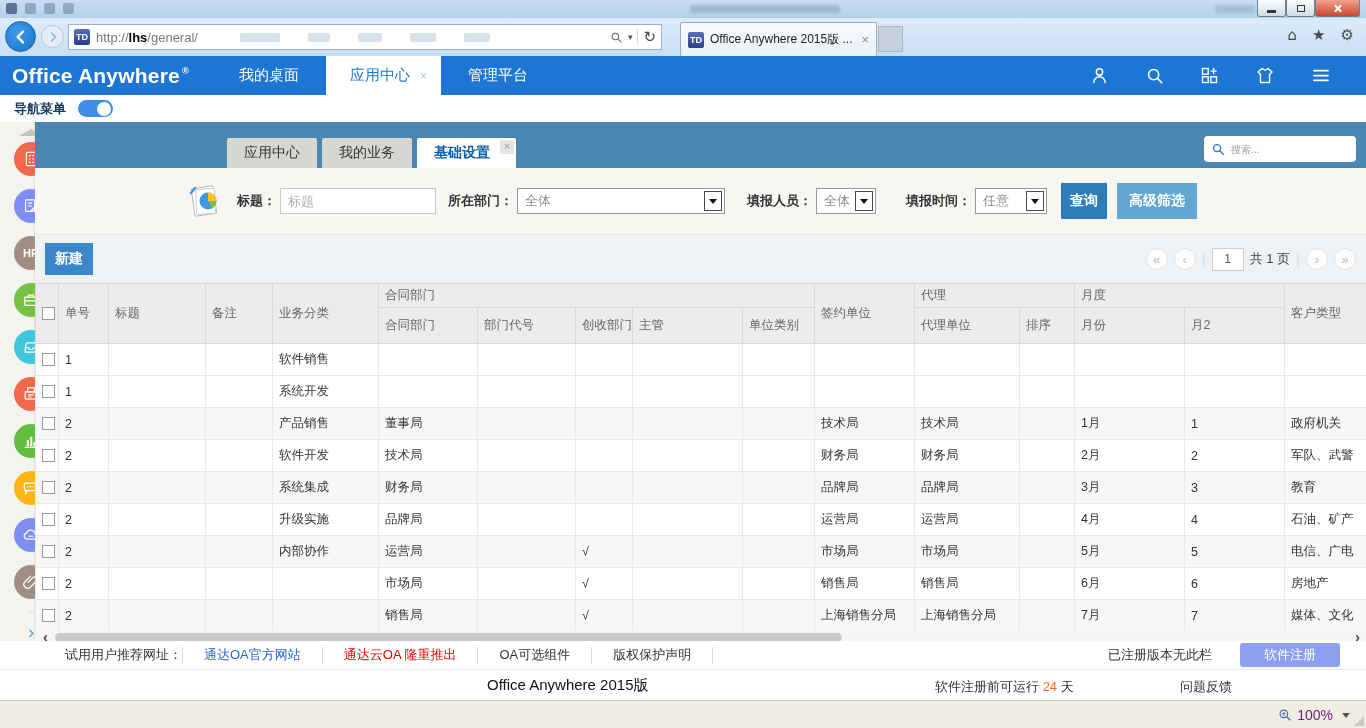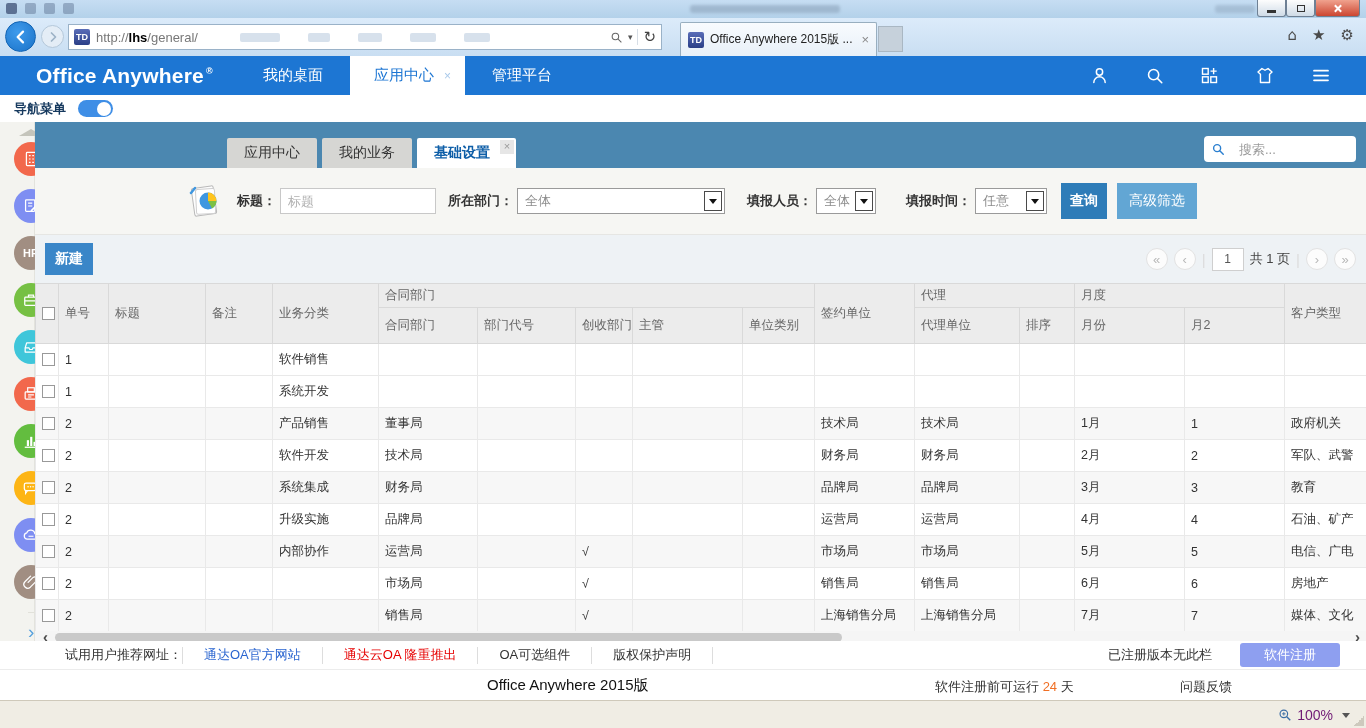--- a/index.html
+++ b/index.html
@@ -53,21 +53,21 @@
     border-radius:2px 2px 0 0; display:flex; align-items:center; padding:0 7px; font-size:12px; color:#222; }
   .tab .t-title { margin-left:6px; white-space:nowrap; overflow:hidden; flex:1; }
   .tab .t-x { color:#8a8a8a; font-size:13px; margin-left:4px; }
   .newtab-stub { position:absolute; left:878px; top:8px; width:25px; height:26px;
     background:#c6d1db; border:1px solid #a9b7c3; }
   .browser-icons { position:absolute; right:12px; top:8px; display:flex; gap:15px;
     font-size:15px; color:#4a4a4a; }
 
   
   .navbar { position:absolute; top:56px; left:0; right:0; height:39px; background:#1d76d3;
-    display:flex; align-items:stretch;padding-left:24px; }
+    display:flex; align-items:stretch; }
   .logo { width:200px; margin-left:12px; color:#fff; font-size:21px; font-weight:bold;
     display:flex; align-items:center; letter-spacing:.2px; }
   .logo sup { font-size:9px; margin-left:2px; margin-top:-10px; }
   .nav-menu { color:#fff; font-size:15px; display:flex; align-items:center; padding:0 27px; }
   .nav-menu.active { background:#fff; color:#1d76d3; padding:0 14px 0 24px; }
   .nav-menu.active .nm-x { color:#a9c9ea; font-size:12px; margin-left:10px; }
   .nav-icons { margin-left:auto; margin-right:34px; display:flex; align-items:center; gap:34px; }
 
   
   .navmenu-row { position:absolute; top:95px; left:0; right:0; height:27px; background:#fff;
@@ -94,22 +94,22 @@
   
   .strip { height:46px; background:#4b87b0; position:relative; display:flex; align-items:flex-end; flex:0 0 auto; }
   .strip-tabs { margin-left:192px; display:flex; gap:5px; }
   .strip-tab { height:30px; padding:0 17px; background:#d6d6d3; color:#333; font-size:14px;
     display:flex; align-items:center; border-radius:2px 2px 0 0; }
   .strip-tab.active { background:#fff; color:#0f5fa8; font-weight:bold; position:relative; padding-right:26px; }
   .strip-tab.active .st-x { position:absolute; right:2px; top:2px; width:14px; height:14px; line-height:13px;
     text-align:center; background:#e6e6e6; color:#9a9a9a; font-size:11px; font-weight:normal; }
   .searchbox { position:absolute; right:10px; top:14px; width:152px; height:26px; background:#fff;
     border-radius:4px; display:flex; align-items:center; padding:0 7px; gap:6px; }
-  .searchbox input { border:none; outline:none; width:105px; font-size:13px; color:#4d7c0f;
-    font-family:"Liberation Sans",sans-serif; background:transparent;margin-left:8px; }
+  .searchbox input { border:none; outline:none; width:105px; font-size:10px; color:#4d7c0f;
+    font-family:"Liberation Sans",sans-serif; background:transparent; }
   .searchbox input::placeholder { color:#9a9a9a; }
 
   
   .filterbar { height:67px; background:#f6f6f3; border-bottom:1px solid #e6e6e3;
     display:flex; align-items:center; font-size:13px; color:#333; flex:0 0 auto; }
   .f-icon { margin-left:150px; flex:0 0 auto; }
   .f-label { font-weight:bold; margin-left:12px; white-space:nowrap; }
   .f-input { margin-left:4px; width:156px; height:26px; border:1px solid #c8c8c8; padding:0 7px;
     font-size:13px; color:#555; font-family:"Liberation Sans",sans-serif; outline:none; }
   .f-input::placeholder { color:#b0b0b0; }
@@ -117,21 +117,21 @@
     display:flex; align-items:center; justify-content:space-between; }
   .f-select .val { padding:0 7px; color:#8c8c8c; font-size:13px; white-space:nowrap; overflow:hidden; }
   .f-select .arrowbox { width:18px; height:20px; margin-right:2px; border:1px solid #4a4a4a;
     display:flex; align-items:center; justify-content:center; background:#fff; flex:0 0 auto; }
   .f-select .arr { width:0; height:0; border-left:4px solid transparent; border-right:4px solid transparent;
     border-top:5px solid #111; }
   .w-dept { width:208px; } .w-person { width:60px; } .w-time { width:72px; }
   .btn-query { margin-left:14px; width:46px; height:36px; background:#2e7cb8; color:#fff;
     font-size:14px; font-weight:bold; display:flex; align-items:center; justify-content:center; }
   .btn-adv { margin-left:10px; width:80px; height:36px; background:#62a6d4; color:#fff;
-    font-size:14px; font-weight:normal; display:flex; align-items:center; justify-content:center; }
+    font-size:14px; font-weight:bold; display:flex; align-items:center; justify-content:center; }
 
   
   .toolbar { height:48px; background:#eef2f5; display:flex; align-items:center; flex:0 0 auto; }
   .btn-new { margin-left:10px; width:48px; height:32px; background:#3a86c8; color:#fff;
     font-size:14px; font-weight:bold; display:flex; align-items:center; justify-content:center; }
   .pager { margin-left:auto; margin-right:10px; display:flex; align-items:center; gap:6px; }
   .pg-circle { width:22px; height:22px; border-radius:50%; border:1px solid #e2e2e2; background:#fcfcfc;
     color:#b8b8b8; display:flex; align-items:center; justify-content:center; font-size:13px; }
   .pg-sep { color:#dcdcdc; font-size:15px; }
   .pg-input { width:32px; height:23px; border:1px solid #cfcfcf; text-align:center; font-size:12px;

